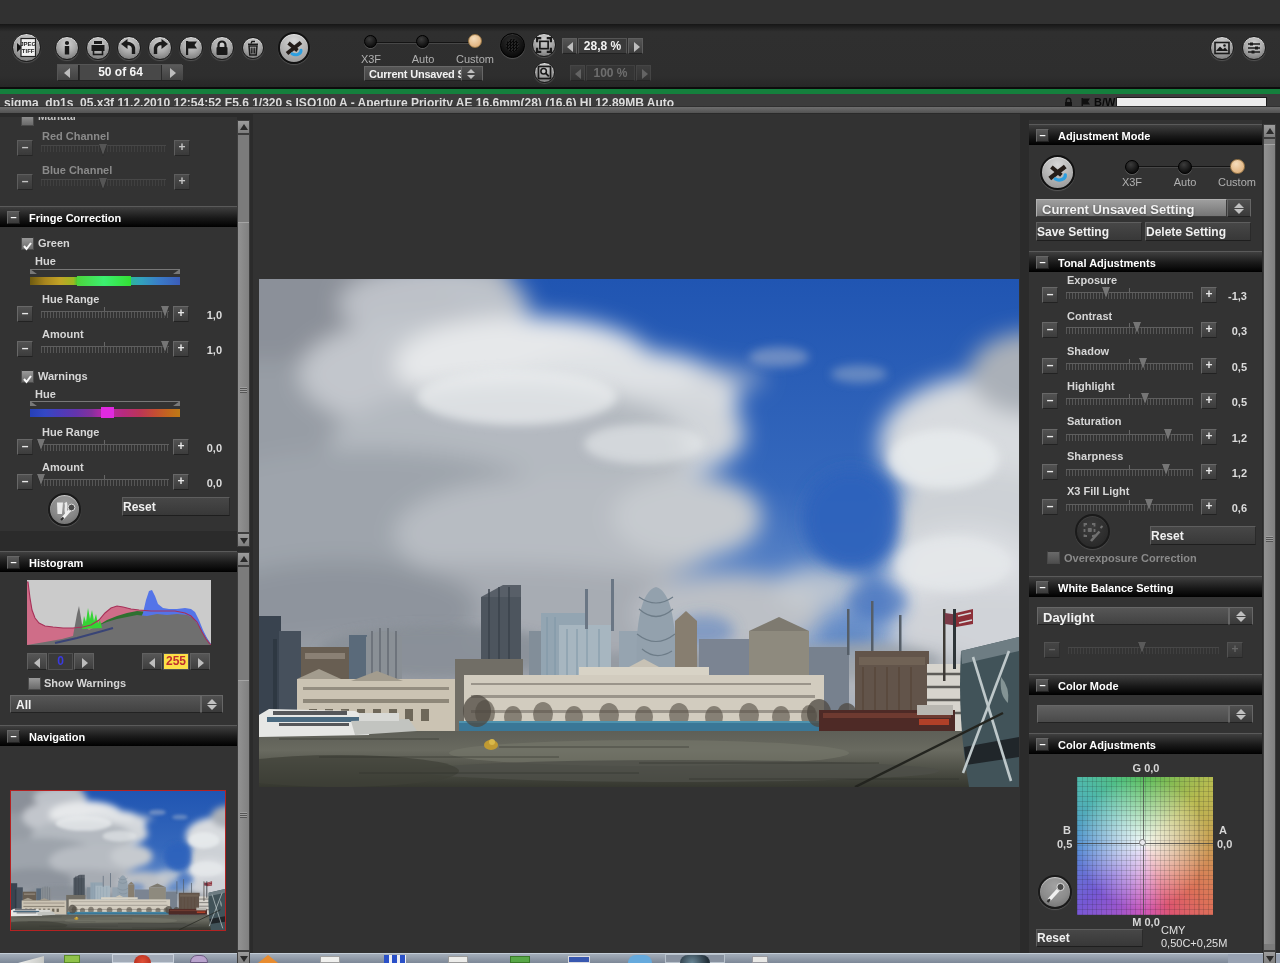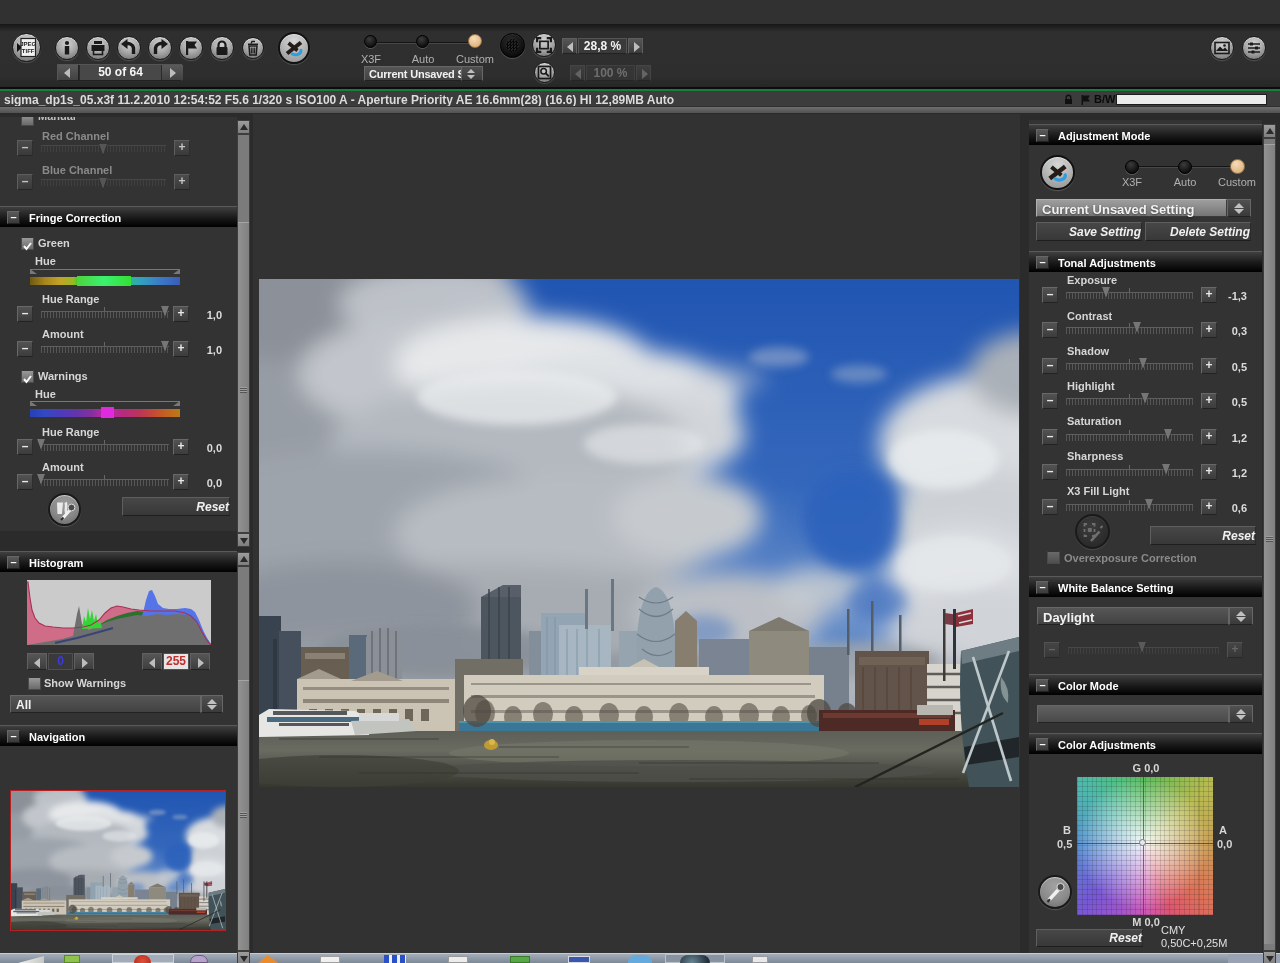--- a/index.html
+++ b/index.html
@@ -6,27 +6,27 @@
 #app{position:absolute;left:0;top:0;width:1280px;height:963px;}
 .abs{position:absolute;}
 
 #menubar{position:absolute;left:0;top:0;width:1280px;height:24px;background:#f1f1f1;border-top:2px solid #b9c5d5;}
 #menubar span{position:absolute;top:4px;font-size:13px;color:#151515;font-weight:400;}
 
 #toolbar{position:absolute;left:0;top:24px;width:1280px;height:65px;background:linear-gradient(#161616,#2f2f2f 12%,#2e2e2e 80%,#252525);}
 #toolbar:after{content:"";position:absolute;left:0;bottom:0;width:100%;height:2px;background:#0c0c0c;}
 .cbtn{position:absolute;border-radius:50%;background:radial-gradient(circle at 50% 30%,#d2d2d2,#ababab 45%,#838383 78%,#5e5e5e);border:1px solid #1a1a1a;box-shadow:0 1px 1px rgba(255,255,255,0.18), inset 0 1px 1px rgba(255,255,255,0.55);}
 
-#infobar{position:absolute;left:0;top:89px;width:1280px;height:17px;background:#3c3c3c;border-top:2px solid #15803d;color:#dcdcdc;font-size:12px;font-weight:bold;}
+#infobar{position:absolute;left:0;top:89px;width:1280px;height:17px;background:#3c3c3c;border-top:5px solid #15803d;color:#dcdcdc;font-size:12px;font-weight:bold;}
 #grayband{position:absolute;left:0;top:106px;width:1280px;height:8px;background:linear-gradient(#6e6e6e,#525252);border-top:1px solid #303030;border-bottom:1px solid #2a2a2a;}
 
 .hdr{position:absolute;height:21px;background:linear-gradient(#3f3f3f,#191919 55%,#000000);border-top:1px solid #5a5a5a;color:#fff;font-size:11px;font-weight:bold;}
 .hdr .t{position:absolute;left:29px;top:5px;}
 .mbox{position:absolute;left:7px;top:4px;width:13px;height:13px;background:linear-gradient(#5a5a5a,#3a3a3a);border:1px solid #666;border-bottom-color:#222;border-right-color:#222;color:#fff;font-size:11px;line-height:10px;text-align:center;font-weight:bold;}
-.btn{position:absolute;background:linear-gradient(#474747,#383838);border:1px solid #5e5e5e;border-bottom-color:#1e1e1e;border-right-color:#2a2a2a;color:#f0f0f0;font-size:12px;font-weight:bold;text-align:right;font-style:italic;}
+.btn{position:absolute;background:linear-gradient(#474747,#383838);border:1px solid #5e5e5e;border-bottom-color:#1e1e1e;border-right-color:#2a2a2a;color:#f0f0f0;font-size:12px;font-weight:bold;text-align:left;}
 .sq{position:absolute;width:16px;height:16px;background:linear-gradient(#525252,#3c3c3c);border:1px solid #686868;border-bottom-color:#222;border-right-color:#2e2e2e;color:#e8e8e8;font-size:12px;line-height:13px;text-align:center;font-weight:bold;}
 .lbl{position:absolute;color:#d6d6d6;font-size:11px;font-weight:bold;}
 .dlbl{position:absolute;color:#8a8a8a;font-size:11px;font-weight:bold;}
 .val{position:absolute;color:#dcdcdc;font-size:11px;font-weight:bold;text-align:right;width:26px;}
 .ticks{position:absolute;height:7px;border-top:1px solid #5f5f5f;background:repeating-linear-gradient(90deg,#565656 0 1px,transparent 1px 3px);}
 .ticksd{position:absolute;height:7px;border-top:1px solid #474747;background:repeating-linear-gradient(90deg,#404040 0 1px,transparent 1px 3px);}
 .ctick{position:absolute;width:1px;height:4px;background:#666;}
 .thumb{position:absolute;width:0;height:0;border-left:4px solid transparent;border-right:4px solid transparent;border-top:11px solid #757575;filter:drop-shadow(0 1px 0 #222);}
 .chk{position:absolute;width:13px;height:13px;background:linear-gradient(#9a9a9a,#6a6a6a);border:1px solid #4a4a4a;border-top-color:#333;}
 .drop{position:absolute;height:18px;background:linear-gradient(#565656,#424242);border:1px solid #676767;border-bottom-color:#222;color:#f2f2f2;font-size:12px;font-weight:bold;}
@@ -532,21 +532,21 @@
           </div>
     <div class="abs" style="left:21px;top:0;width:25px;height:17px;background:#3a3a3a;border:1px solid #505050;color:#3a3ae0;font-size:12px;font-weight:bold;text-align:center;line-height:15px;">0</div>
     <div class="abs" style="left:47px;top:0;width:20px;height:17px;background:linear-gradient(#565656,#3e3e3e);border:1px solid #606060;border-bottom-color:#222;">
             <div class="arrR" style="left:7px;top:4px;"></div>
           </div>
   </div>
   <div class="abs" style="left:142px;top:102px;width:68px;height:17px;">
     <div class="abs" style="left:0;top:0;width:20px;height:17px;background:linear-gradient(#565656,#3e3e3e);border:1px solid #606060;border-bottom-color:#222;">
             <div class="arrL" style="left:6px;top:4px;"></div>
           </div>
-    <div class="abs" style="left:21px;top:0;width:26px;height:17px;background:#e5e5e5;border:1px solid #505050;color:#c03030;font-size:12px;font-weight:bold;text-align:center;line-height:15px;">255</div>
+    <div class="abs" style="left:21px;top:0;width:26px;height:17px;background:#fde047;border:1px solid #505050;color:#c03030;font-size:12px;font-weight:bold;text-align:center;line-height:15px;">255</div>
     <div class="abs" style="left:48px;top:0;width:20px;height:17px;background:linear-gradient(#565656,#3e3e3e);border:1px solid #606060;border-bottom-color:#222;">
             <div class="arrR" style="left:7px;top:4px;"></div>
           </div>
   </div>
   <div class="chk" style="left:28px;top:126px;"></div>
   <div class="lbl" style="left:44px;top:126px;">Show Warnings</div>
   <div class="drop" style="left:10px;top:144px;width:191px;padding:2px 0 0 5px;">All</div>
   <div class="spinbox" style="left:201px;top:144px;">
           <div class="tri-u" style="left:5px;top:3px;"></div>
           <div class="tri-d" style="left:5px;top:9px;"></div>

